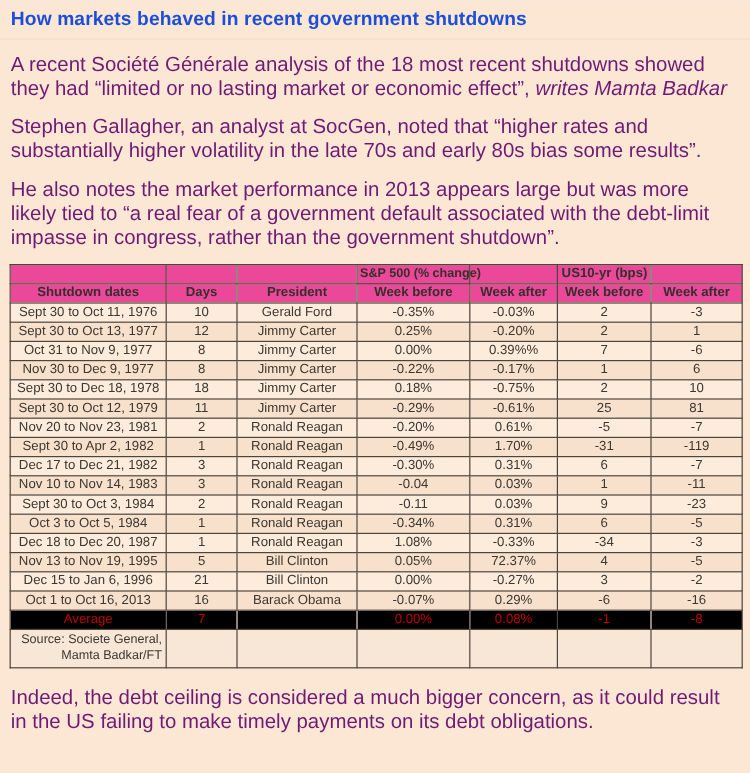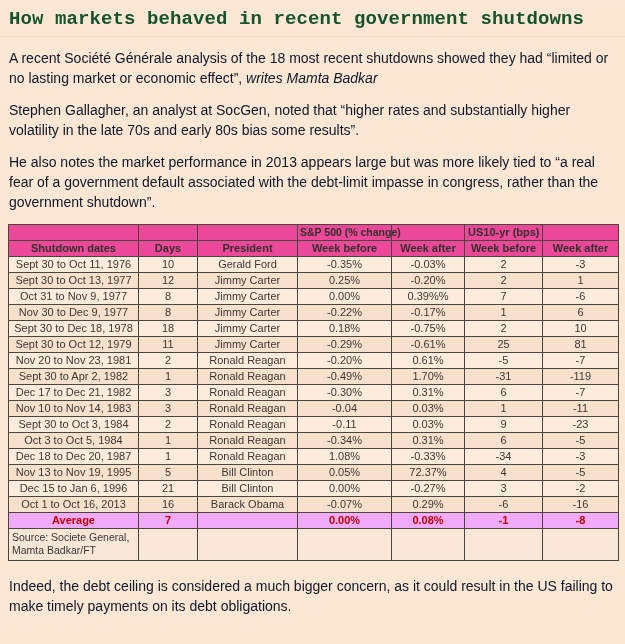--- a/index.html
+++ b/index.html
@@ -11,32 +11,31 @@
     color: #33302e;
     overflow: hidden;
   }
   .article-header {
     padding: 8px 9px 6px 9px;
     border-bottom: 1px solid #f2dcc6;
     box-shadow: 0 1px 0 #f7e9da inset;
   }
   .article-title {
     margin: 0;
-    font-size: 19px;
+    font-size: 16px;
     font-weight: 700;
     letter-spacing: 0.1px;
-    color: #14532d;
-    font-family: Liberation Mono, monospace;
+    color: #1d4ed8;
   }
   .article-body { padding: 0 9px; }
   .para {
     margin: 11px 0 12px 0;
-    font-size: 14px;
+    font-size: 17px;
     line-height: 20px;
-    color: #0f172a;
+    color: #701a75;
     max-width: 606px;
   }
   .para .italic { font-style: italic; }
 
   
   .shutdown-table {
     border-collapse: collapse;
     table-layout: fixed;
     width: 610px;
     margin: 6px 0 0 -1px;
@@ -59,27 +58,27 @@
   }
   .shutdown-table thead .group-spx {
     text-align: left;
     padding-left: 2px;
     font-size: 10.5px;
     overflow: visible;
   }
   tbody.data-rows tr:nth-child(odd) td { background: #fdecdc; }
   tbody.data-rows tr:nth-child(even) td { background: #f8e1cc; }
   tbody.footer-rows .average-row td {
-    background: #f0abfc;
+    background: #000000;
     color: #c00000;
-    font-weight: 700;
+    font-weight: 400;
   }
   tbody.footer-rows .source-row td {
     background: #f8e7d6;
-    text-align: left;
+    text-align: right;
     font-size: 10.5px;
     line-height: 13px;
     height: 32px;
     vertical-align: top;
     padding: 2px 3px;
     color: #3b3733;
     white-space: normal;
   }
   .closing-para { margin-top: 15px; }
 </style>

